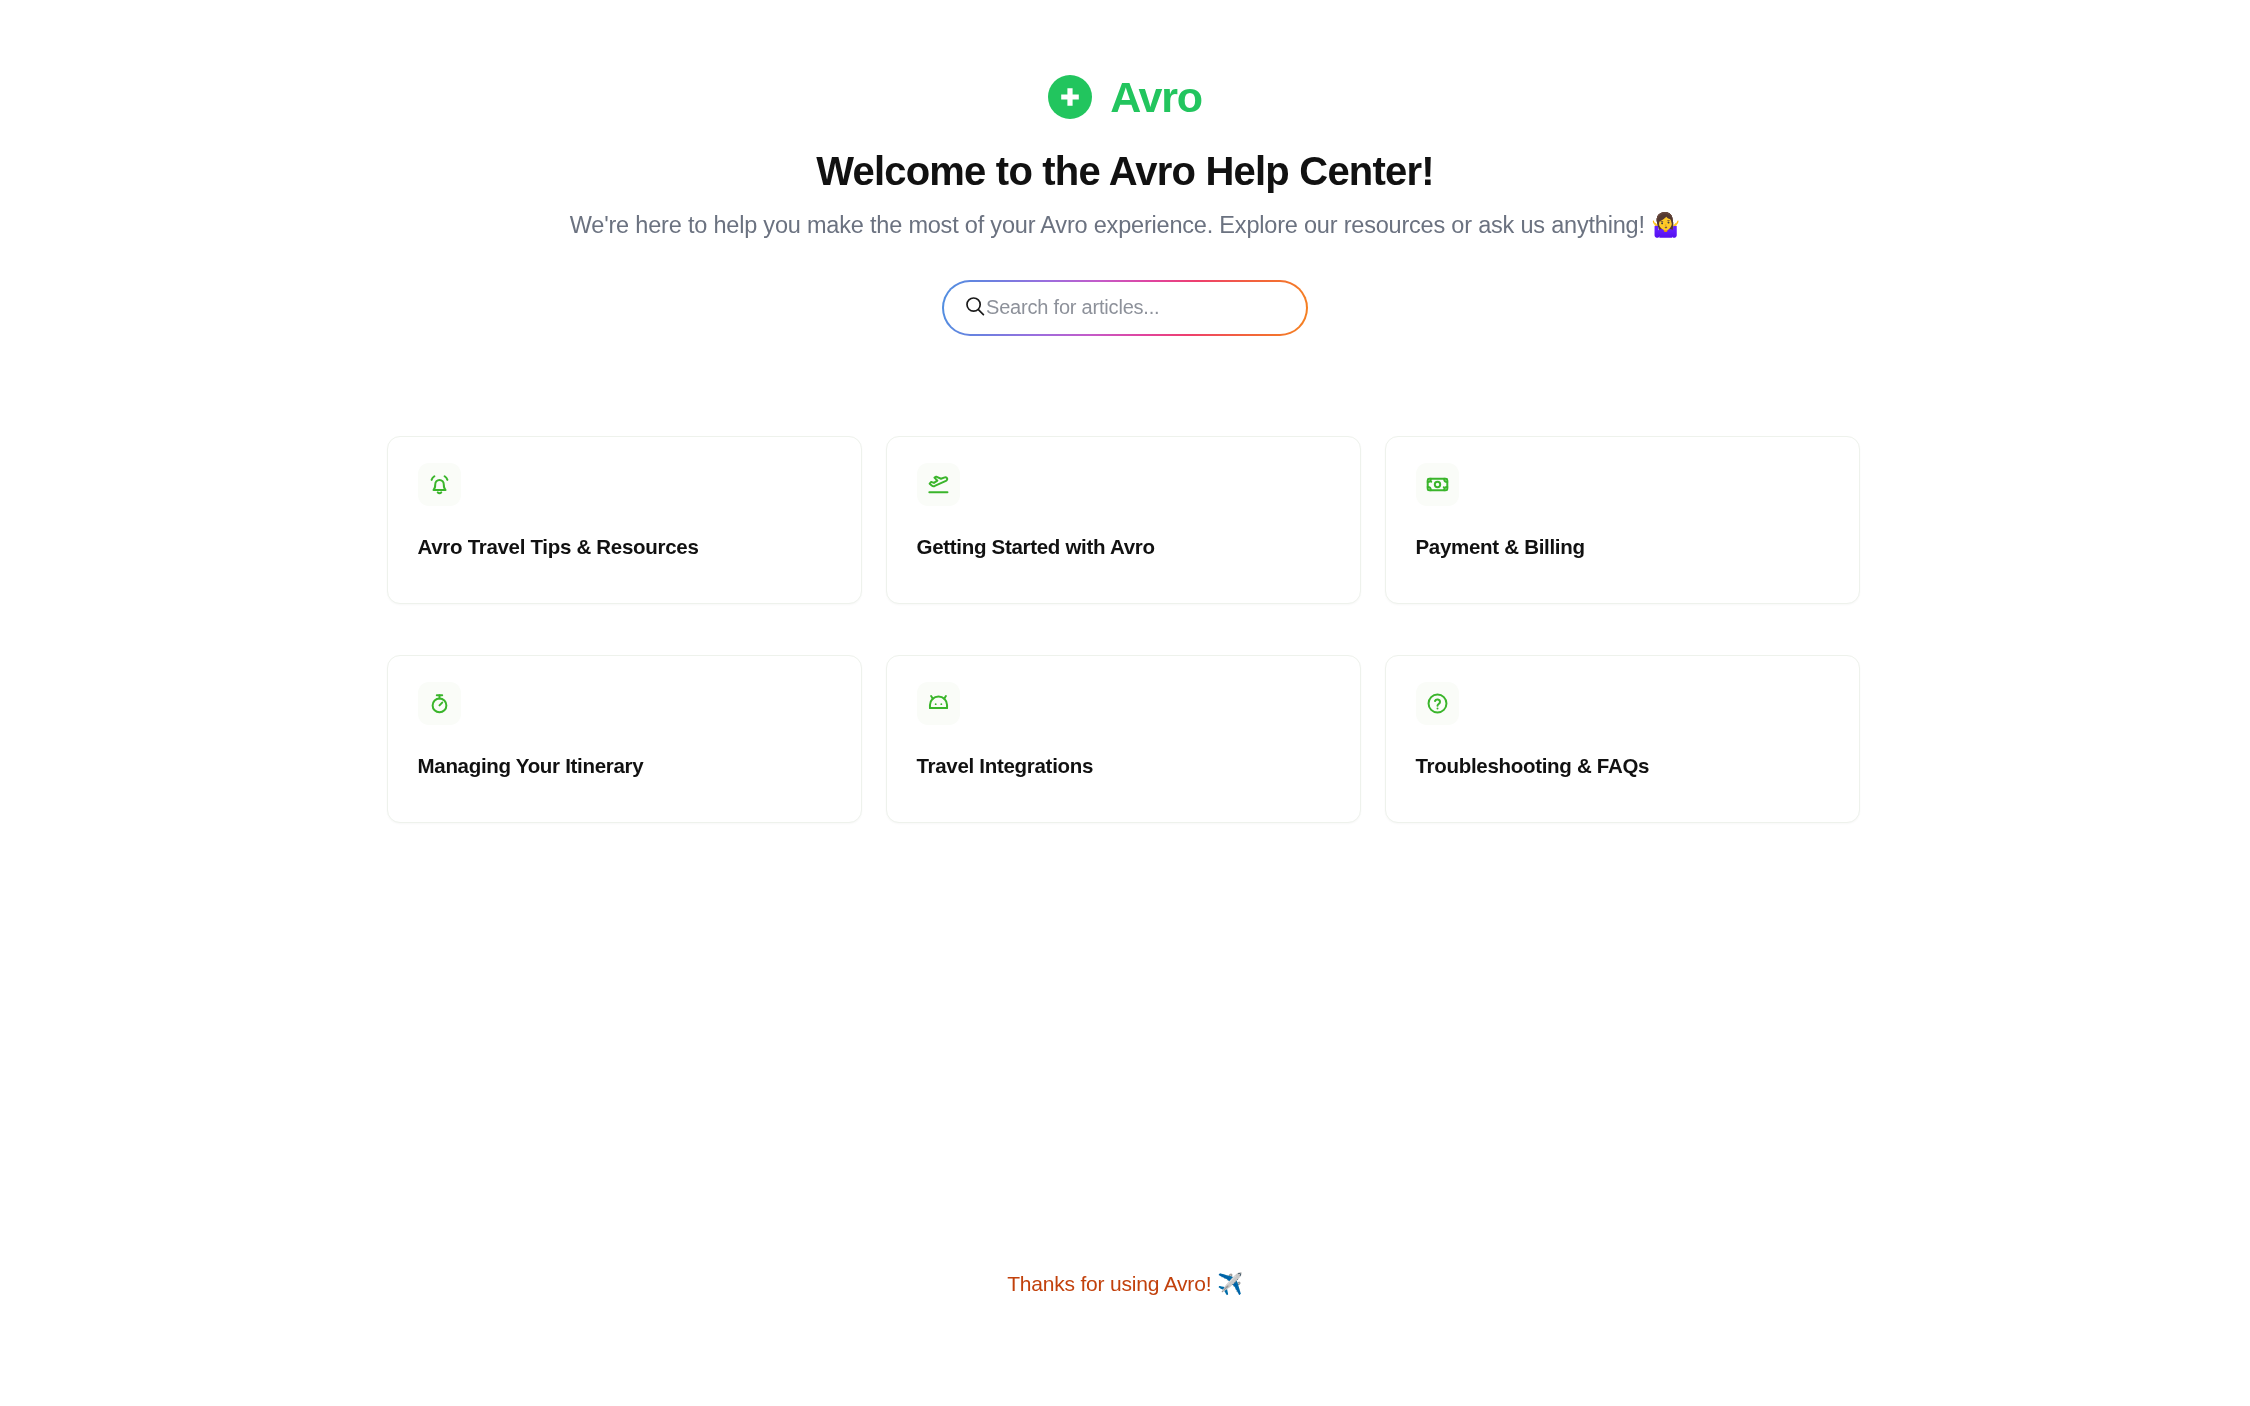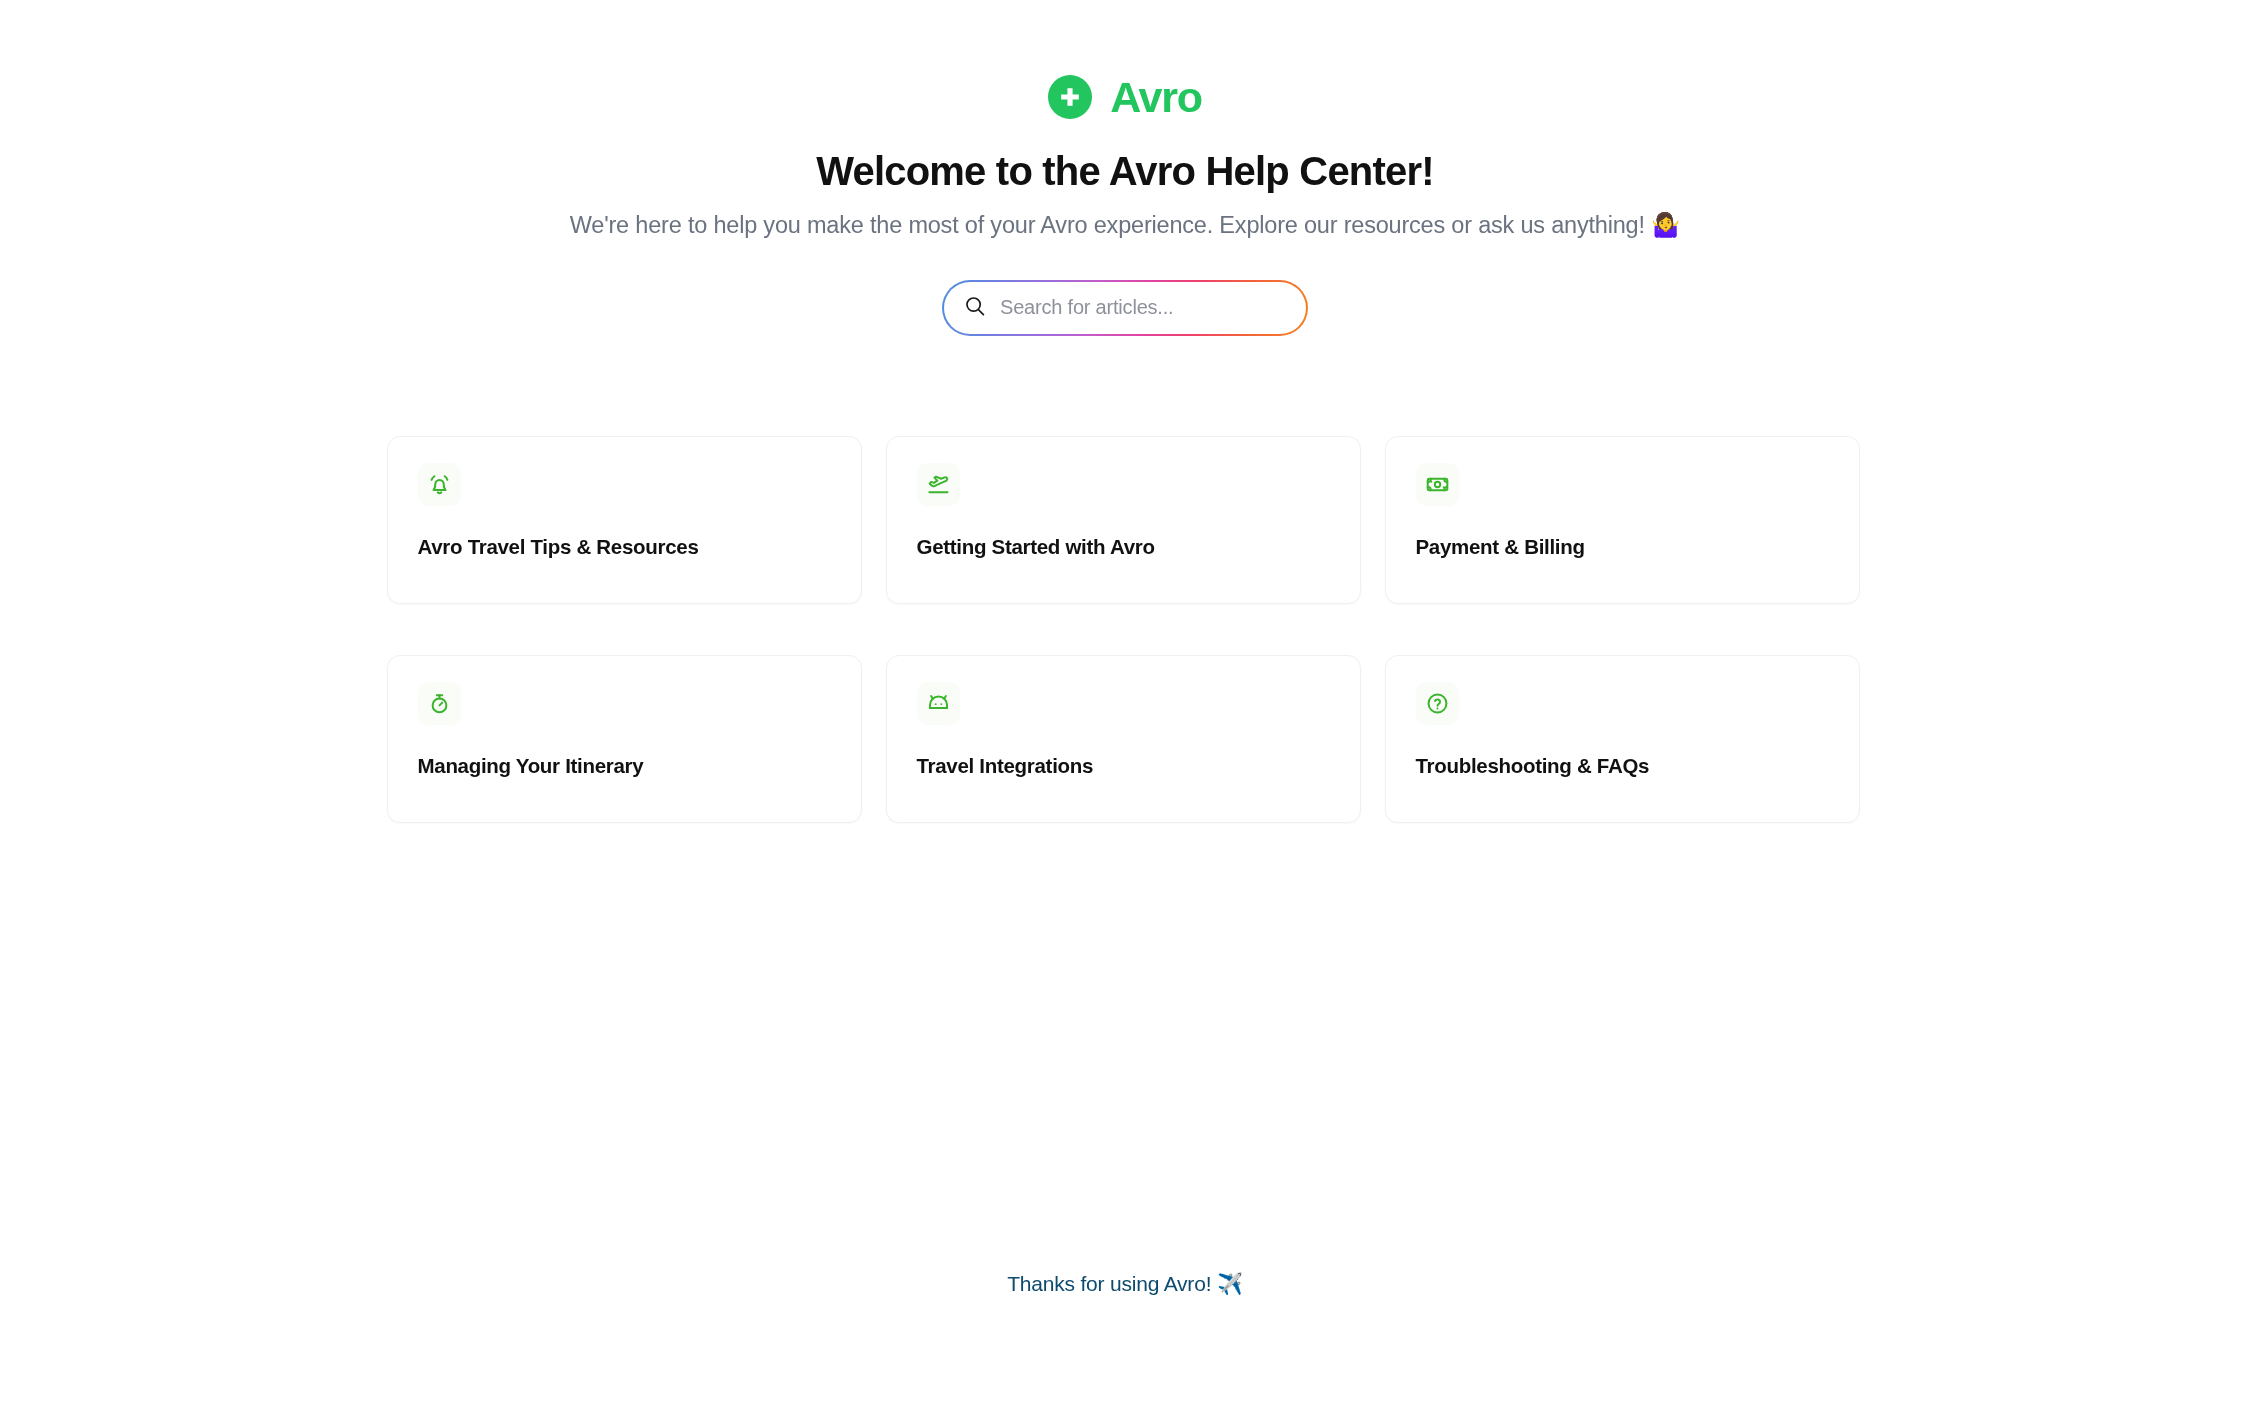--- a/index.html
+++ b/index.html
@@ -89,21 +89,20 @@
         #f58220 100%);
     display: flex;
   }
   .search-inner {
     flex: 1;
     background: #ffffff;
     border-radius: 999px;
     display: flex;
     align-items: center;
     padding: 0 20px;
-    gap: 14px;
   }
   .search-icon { flex: none; display: block; }
   .search-input {
     border: none;
     outline: none;
     background: transparent;
     font-family: "Liberation Sans", sans-serif;
     font-size: 20px;
     color: #111111;
     width: 100%;
@@ -152,21 +151,21 @@
   }
 
   
   .footer {
     position: absolute;
     left: 0;
     right: 0;
     top: 1272px;
     text-align: center;
     font-size: 21px;
-    color: #0c4a6e;
+    color: #c2410c;
     letter-spacing: -0.2px;
   }
 </style>
 </head>
 <body>
 
 <div class="page">
 
   <div class="logo-wrap">
     <span class="logo-mark">

